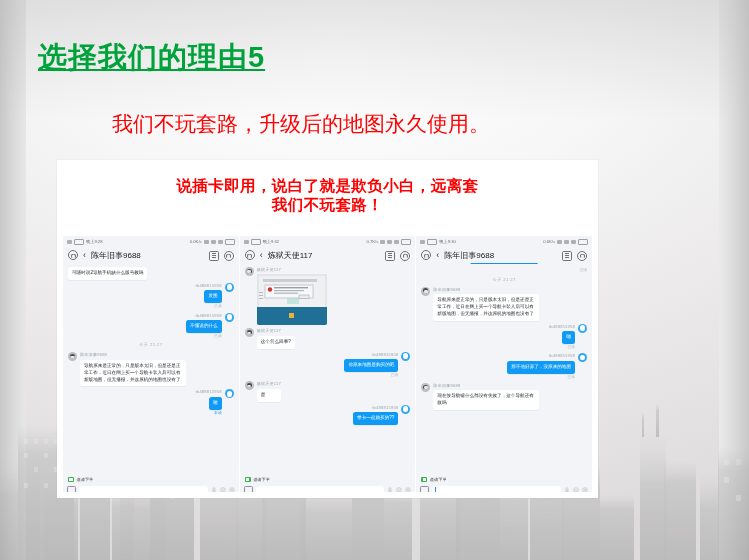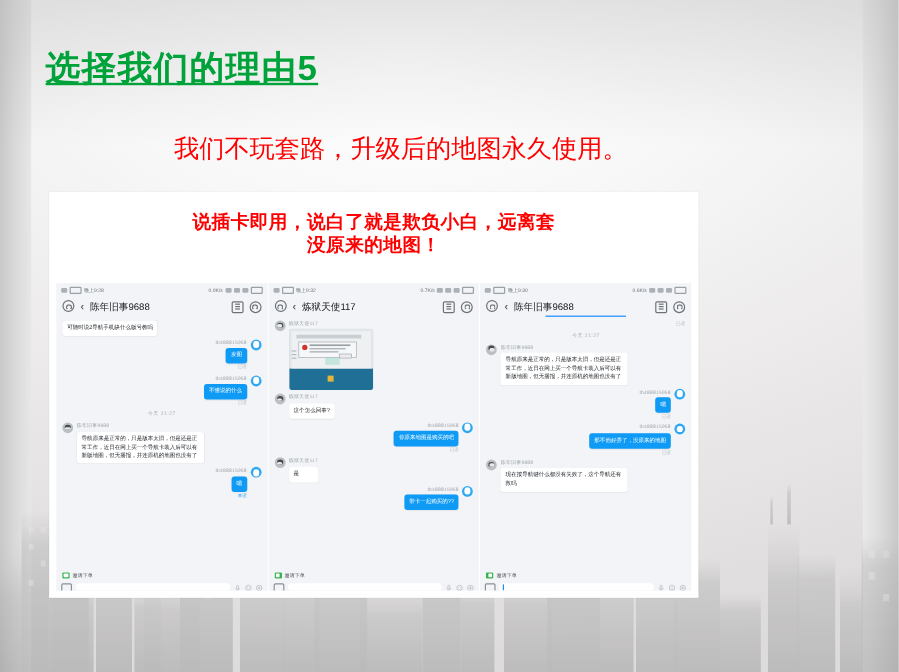--- a/index.html
+++ b/index.html
@@ -35,21 +35,21 @@
     font-size:29px;font-weight:bold;letter-spacing:1px;
     white-space:nowrap;
     text-decoration:underline;
   }
   #subtitle{
     position:absolute;left:112px;top:110px;
     font-size:21px;white-space:nowrap;
   }
   
   #card{
-    position:absolute;left:41px;top:160px;width:541px;height:338px;
+    position:absolute;left:57px;top:160px;width:541px;height:338px;
     background:#ffffff;box-shadow:0 0 0 1px rgba(0,0,0,.02);
   }
   #redline{
     position:absolute;left:0;right:0;top:16px;
     text-align:center;font-size:15.5px;font-weight:bold;line-height:1.25;
     letter-spacing:.4px;
   }
   #redline .l2{display:block;}
   
   #panels{
@@ -230,26 +230,26 @@
       <rect x="488" y="76" width="5" height="6"></rect>
         <rect x="476" y="94" width="5" height="6"></rect>
       <rect x="724" y="64" width="5" height="6"></rect>
         <rect x="736" y="64" width="5" height="6"></rect>
       <rect x="724" y="82" width="5" height="6"></rect>
         <rect x="736" y="100" width="5" height="6"></rect>
     </g>
   </svg>
 
   <div id="title" style="color: rgb(0, 162, 58);">选择我们的理由5</div>
-  <div id="subtitle" style="color: rgb(255, 0, 0); margin-left: 33px;">我们不玩套路，升级后的地图永久使用。</div>
+  <div id="subtitle" style="color: rgb(255, 0, 0);">我们不玩套路，升级后的地图永久使用。</div>
 
   <div id="card">
     <div id="redline" style="color: rgb(255, 0, 0);">
       <span>说插卡即用，说白了就是欺负小白，远离套</span>
-      <span class="l2">没原来的地图！</span>
+      <span class="l2">我们不玩套路！</span>
     </div>
 
     <div id="panels">
         <div class="panel">
           <div class="statusbar">
             <span class="sb-left">
        <span class="sb-ico"></span>
        <span class="sb-batt"></span>
        <span>晚上9:28</span>
      </span>

